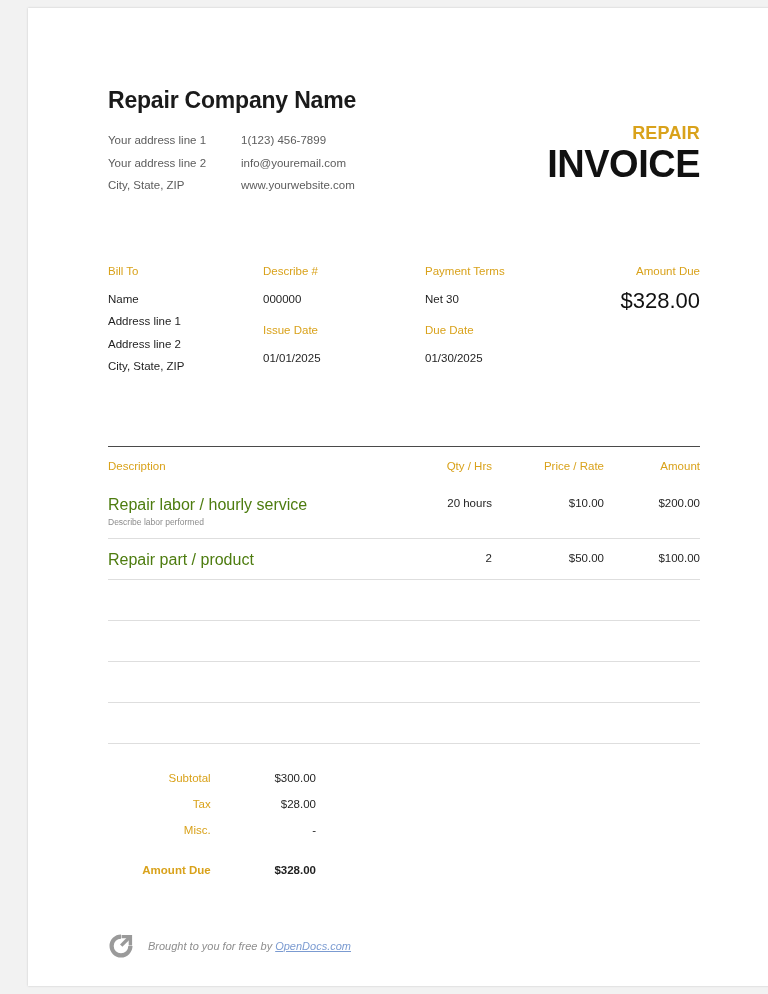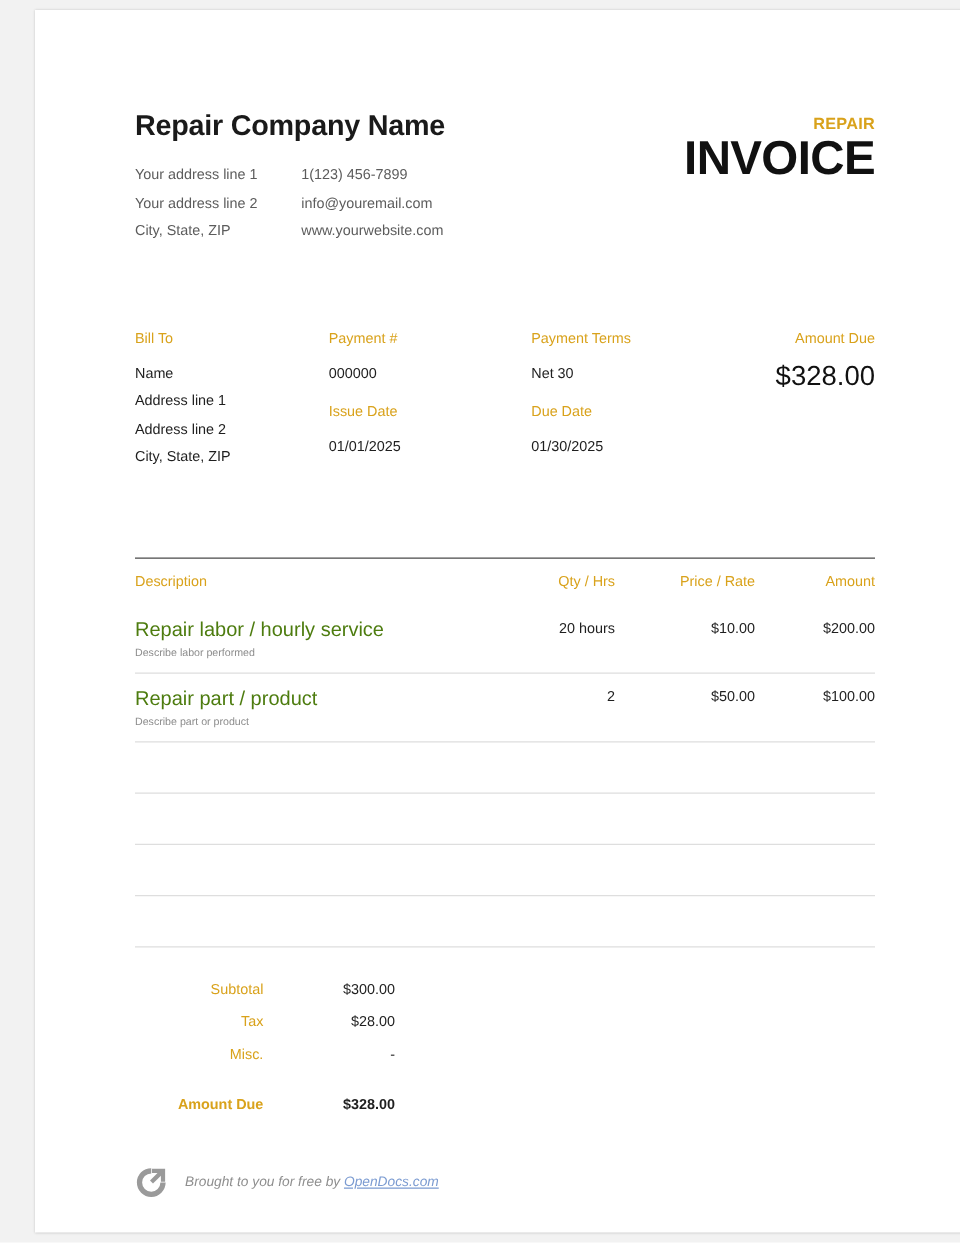--- a/index.html
+++ b/index.html
@@ -49,26 +49,27 @@
     font-size: 11.5px;
     color: #5c5c5c;
     line-height: 1.96;
   }
   .contact-col-left { width: 133px; }
   .title-block {
     text-align: right;
     padding-top: 4px;
   }
   .title-kicker {
-    font-size: 13px;
+    font-size: 18px;
     font-weight: bold;
     color: #d9a21b;
     letter-spacing: 0.2px;
     line-height: 1;
     margin-bottom: 3px;
+    margin-top: 32px;
   }
   .title-main {
     font-size: 38px;
     font-weight: bold;
     color: #111111;
     letter-spacing: -0.5px;
     line-height: 1;
   }
 
   
@@ -242,21 +243,21 @@
 
     <div class="meta">
       <div class="meta-col-billto">
         <div class="meta-label">Bill To</div>
         <div class="meta-value">Name</div>
         <div class="meta-value">Address line 1</div>
         <div class="meta-value">Address line 2</div>
         <div class="meta-value">City, State, ZIP</div>
       </div>
       <div class="meta-col-invoice">
-        <div class="meta-label">Payment #</div>
+        <div class="meta-label">Describe #</div>
         <div class="meta-value">000000</div>
         <div class="meta-label meta-label-2">Issue Date</div>
         <div class="meta-value">01/01/2025</div>
       </div>
       <div class="meta-col-terms">
         <div class="meta-label">Payment Terms</div>
         <div class="meta-value">Net 30</div>
         <div class="meta-label meta-label-2">Due Date</div>
         <div class="meta-value">01/30/2025</div>
       </div>
@@ -280,21 +281,20 @@
           <div class="item-sub">Describe labor performed</div>
         </div>
         <div class="col-qty td">20 hours</div>
         <div class="col-price td">$10.00</div>
         <div class="col-amount td">$200.00</div>
       </div>
 
       <div class="row row-item">
         <div class="col-desc">
           <div class="item-title">Repair part / product</div>
-          <div class="item-sub">Describe part or product</div>
         </div>
         <div class="col-qty td">2</div>
         <div class="col-price td">$50.00</div>
         <div class="col-amount td">$100.00</div>
       </div>
 
       <div class="row-empty"></div>
       <div class="row-empty"></div>
       <div class="row-empty"></div>
       <div class="row-empty"></div>

